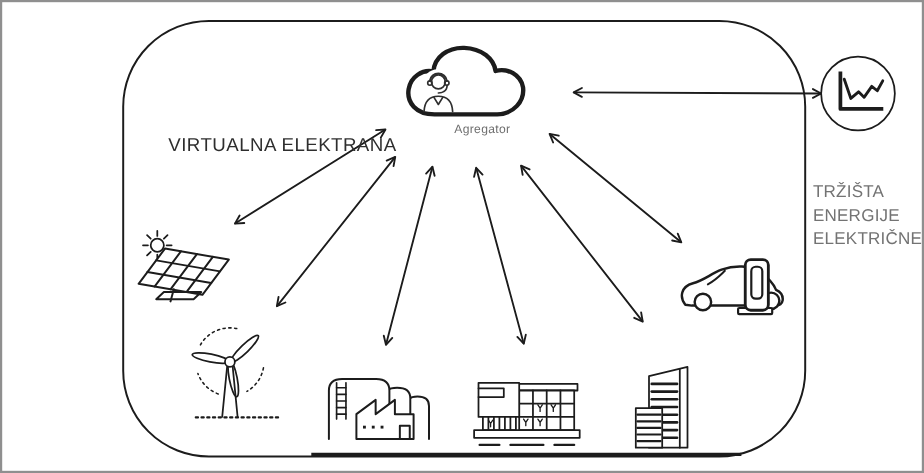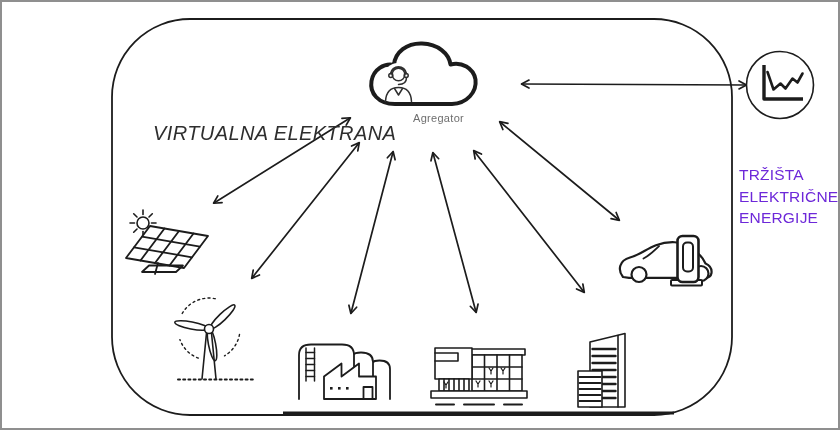--- a/index.html
+++ b/index.html
@@ -3,23 +3,23 @@
 <meta charset="utf-8">
 <style>
   html,body{margin:0;padding:0;background:#fff;}
   .stage{
     position:relative;width:840px;height:430px;box-sizing:border-box;
     background:#ffffff;border:2px solid #8f8f8f;overflow:hidden;
     font-family:"Liberation Sans",sans-serif;
   }
   .stage svg{position:absolute;left:0;top:0;}
   .label{position:absolute;white-space:nowrap;margin-top:44px;}
-  .title-label{left:151px;top:76px;font-size:20px;letter-spacing:.4px;color:#2e2e2e;font-style:italic;}
+  .title-label{left:151px;top:76px;font-size:17px;letter-spacing:.4px;color:#2e2e2e;}
   .agg-label{left:411px;top:66px;font-size:11px;letter-spacing:.3px;color:#6e6e6e;}
-  .market-label{left:737px;top:118px;font-size:15.5px;line-height:21.5px;letter-spacing:.2px;color:#6d28d9;}
+  .market-label{left:737px;top:118px;font-size:15.5px;line-height:21.5px;letter-spacing:.2px;color:#737373;}
 </style>
 </head>
 <body>
 
 <div class="stage">
 
   <svg width="840" height="430" viewBox="0 0 840 430">
     <defs>
       <marker id="ah" markerWidth="14" markerHeight="14" refX="9" refY="6" orient="auto-start-reverse" markerUnits="userSpaceOnUse">
         <path d="M2,2 L9.5,6 L2,10" fill="none" stroke="#1c1c1c" stroke-width="1.7" stroke-linecap="round" stroke-linejoin="round"></path>
@@ -193,17 +193,17 @@
 
     </g>
   </svg>
 
   <div class="label title-label">VIRTUALNA ELEKTRANA</div>
 
   <div class="label agg-label">Agregator</div>
 
   <div class="label market-label">
     <div>TRŽIŠTA</div>
+    <div>ENERGIJE</div>
     <div>ELEKTRIČNE</div>
-    <div>ENERGIJE</div>
   </div>
 
 </div>
 
 </body></html>

